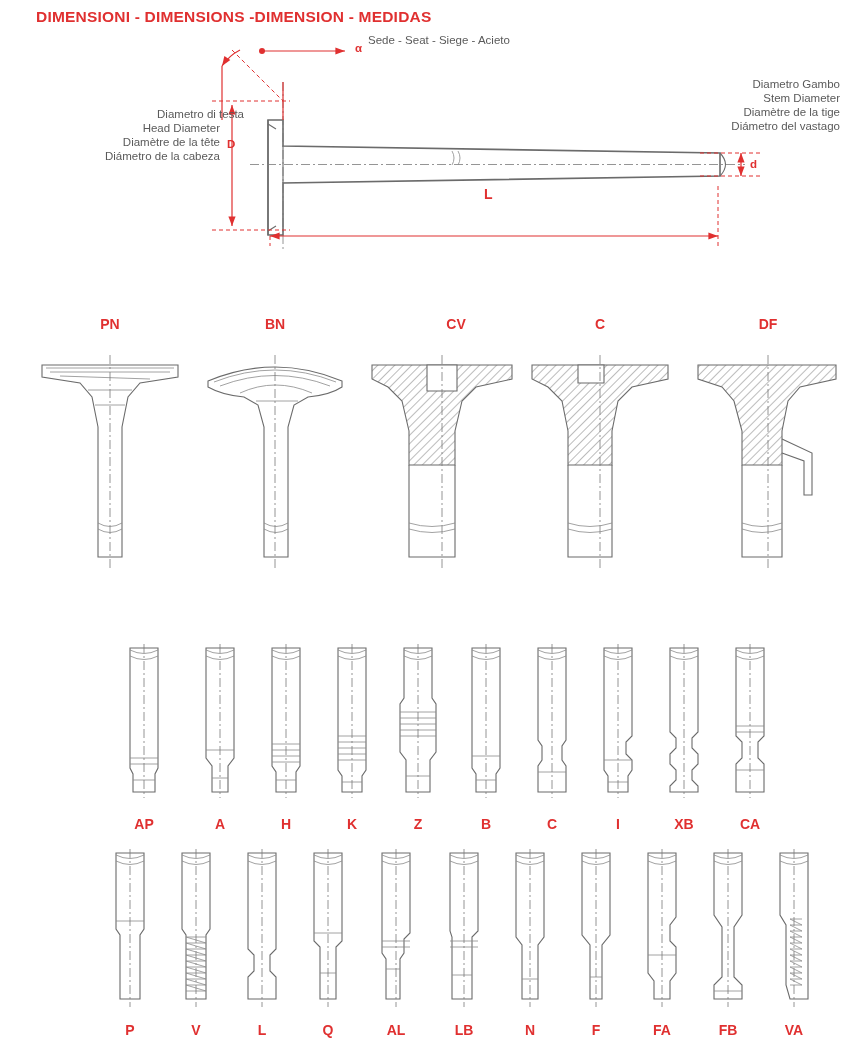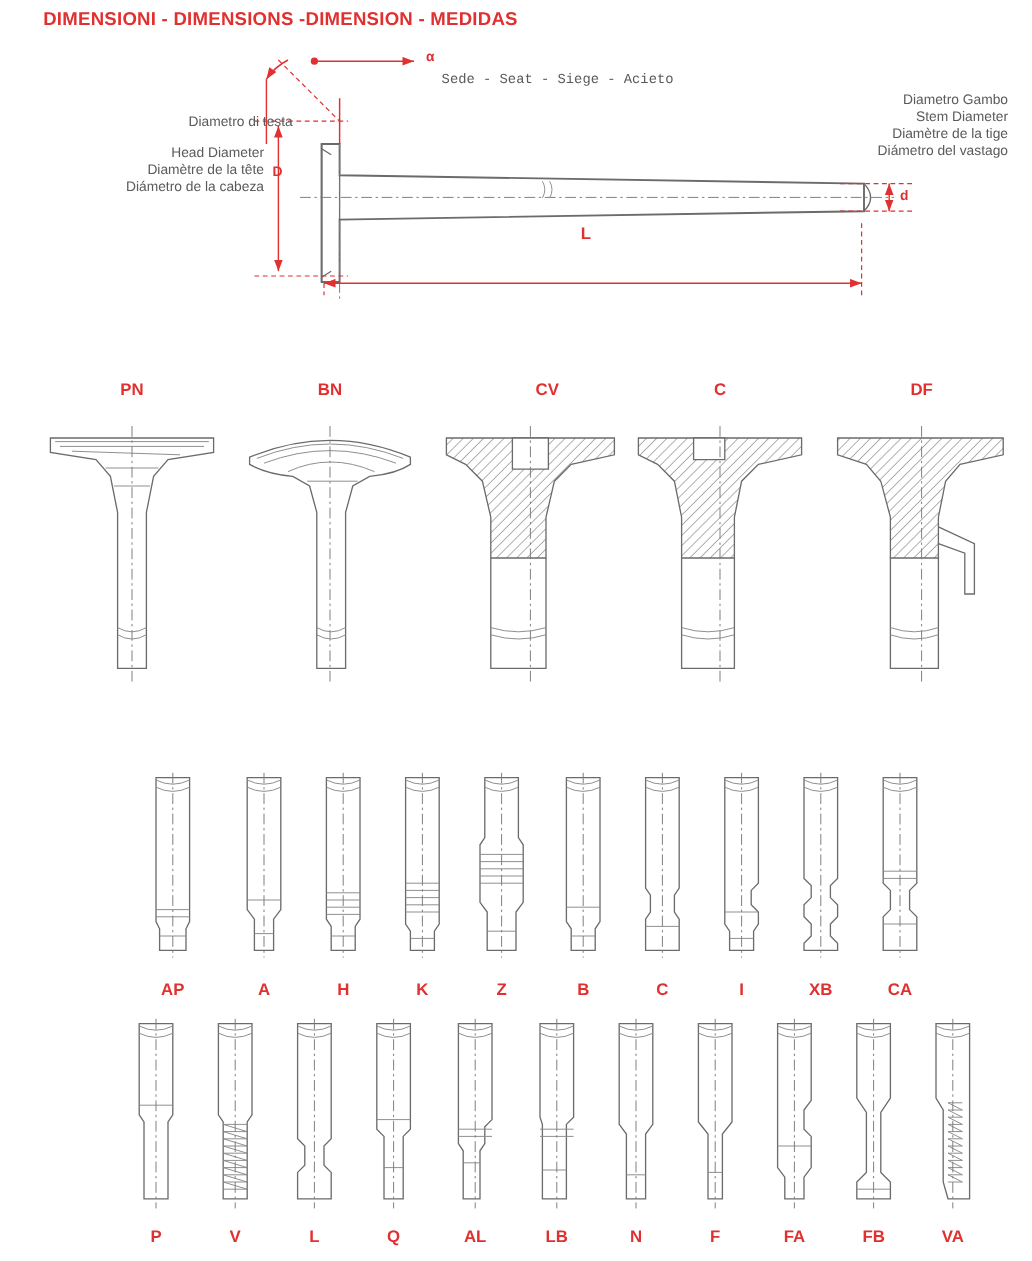--- a/index.html
+++ b/index.html
@@ -117,23 +117,23 @@
     </g>
 
     <g>
       <line class="redln" x1="270" y1="216" x2="718" y2="216" marker-start="url(#arrL)" marker-end="url(#arrR)"></line>
       <line class="reddash" x1="270" y1="216" x2="270" y2="226"></line>
       <line class="reddash" x1="718" y1="166" x2="718" y2="226"></line>
     </g>
   </svg>
 
   <div class="lbl bold red" style="left:355px;top:42px;">α</div>
-  <div class="lbl gray" style="left:368px;top:60px;font-family:Liberation Mono, monospace;">Sede - Seat - Siege - Acieto</div>
-
-  <div class="lbl right gray" style="left:0px;top:96px;width:244px;">Diametro di testa</div>
+  <div class="lbl gray" style="left:368px;top:34px;">Sede - Seat - Siege - Acieto</div>
+
+  <div class="lbl right gray" style="left:0px;top:108px;width:244px;">Diametro di testa</div>
   <div class="lbl right gray" style="left:0px;top:122px;width:220px;">Head Diameter</div>
   <div class="lbl right gray" style="left:0px;top:136px;width:220px;">Diamètre de la tête</div>
   <div class="lbl right gray" style="left:0px;top:150px;width:220px;">Diámetro de la cabeza</div>
   <div class="lbl bold red" style="left:227px;top:138px;">D</div>
 
   <div class="lbl right gray" style="left:600px;top:78px;width:240px;">Diametro Gambo</div>
   <div class="lbl right gray" style="left:600px;top:92px;width:240px;">Stem Diameter</div>
   <div class="lbl right gray" style="left:600px;top:106px;width:240px;">Diamètre de la tige</div>
   <div class="lbl right gray" style="left:600px;top:120px;width:240px;">Diámetro del vastago</div>
   <div class="lbl bold red" style="left:750px;top:158px;">d</div>

